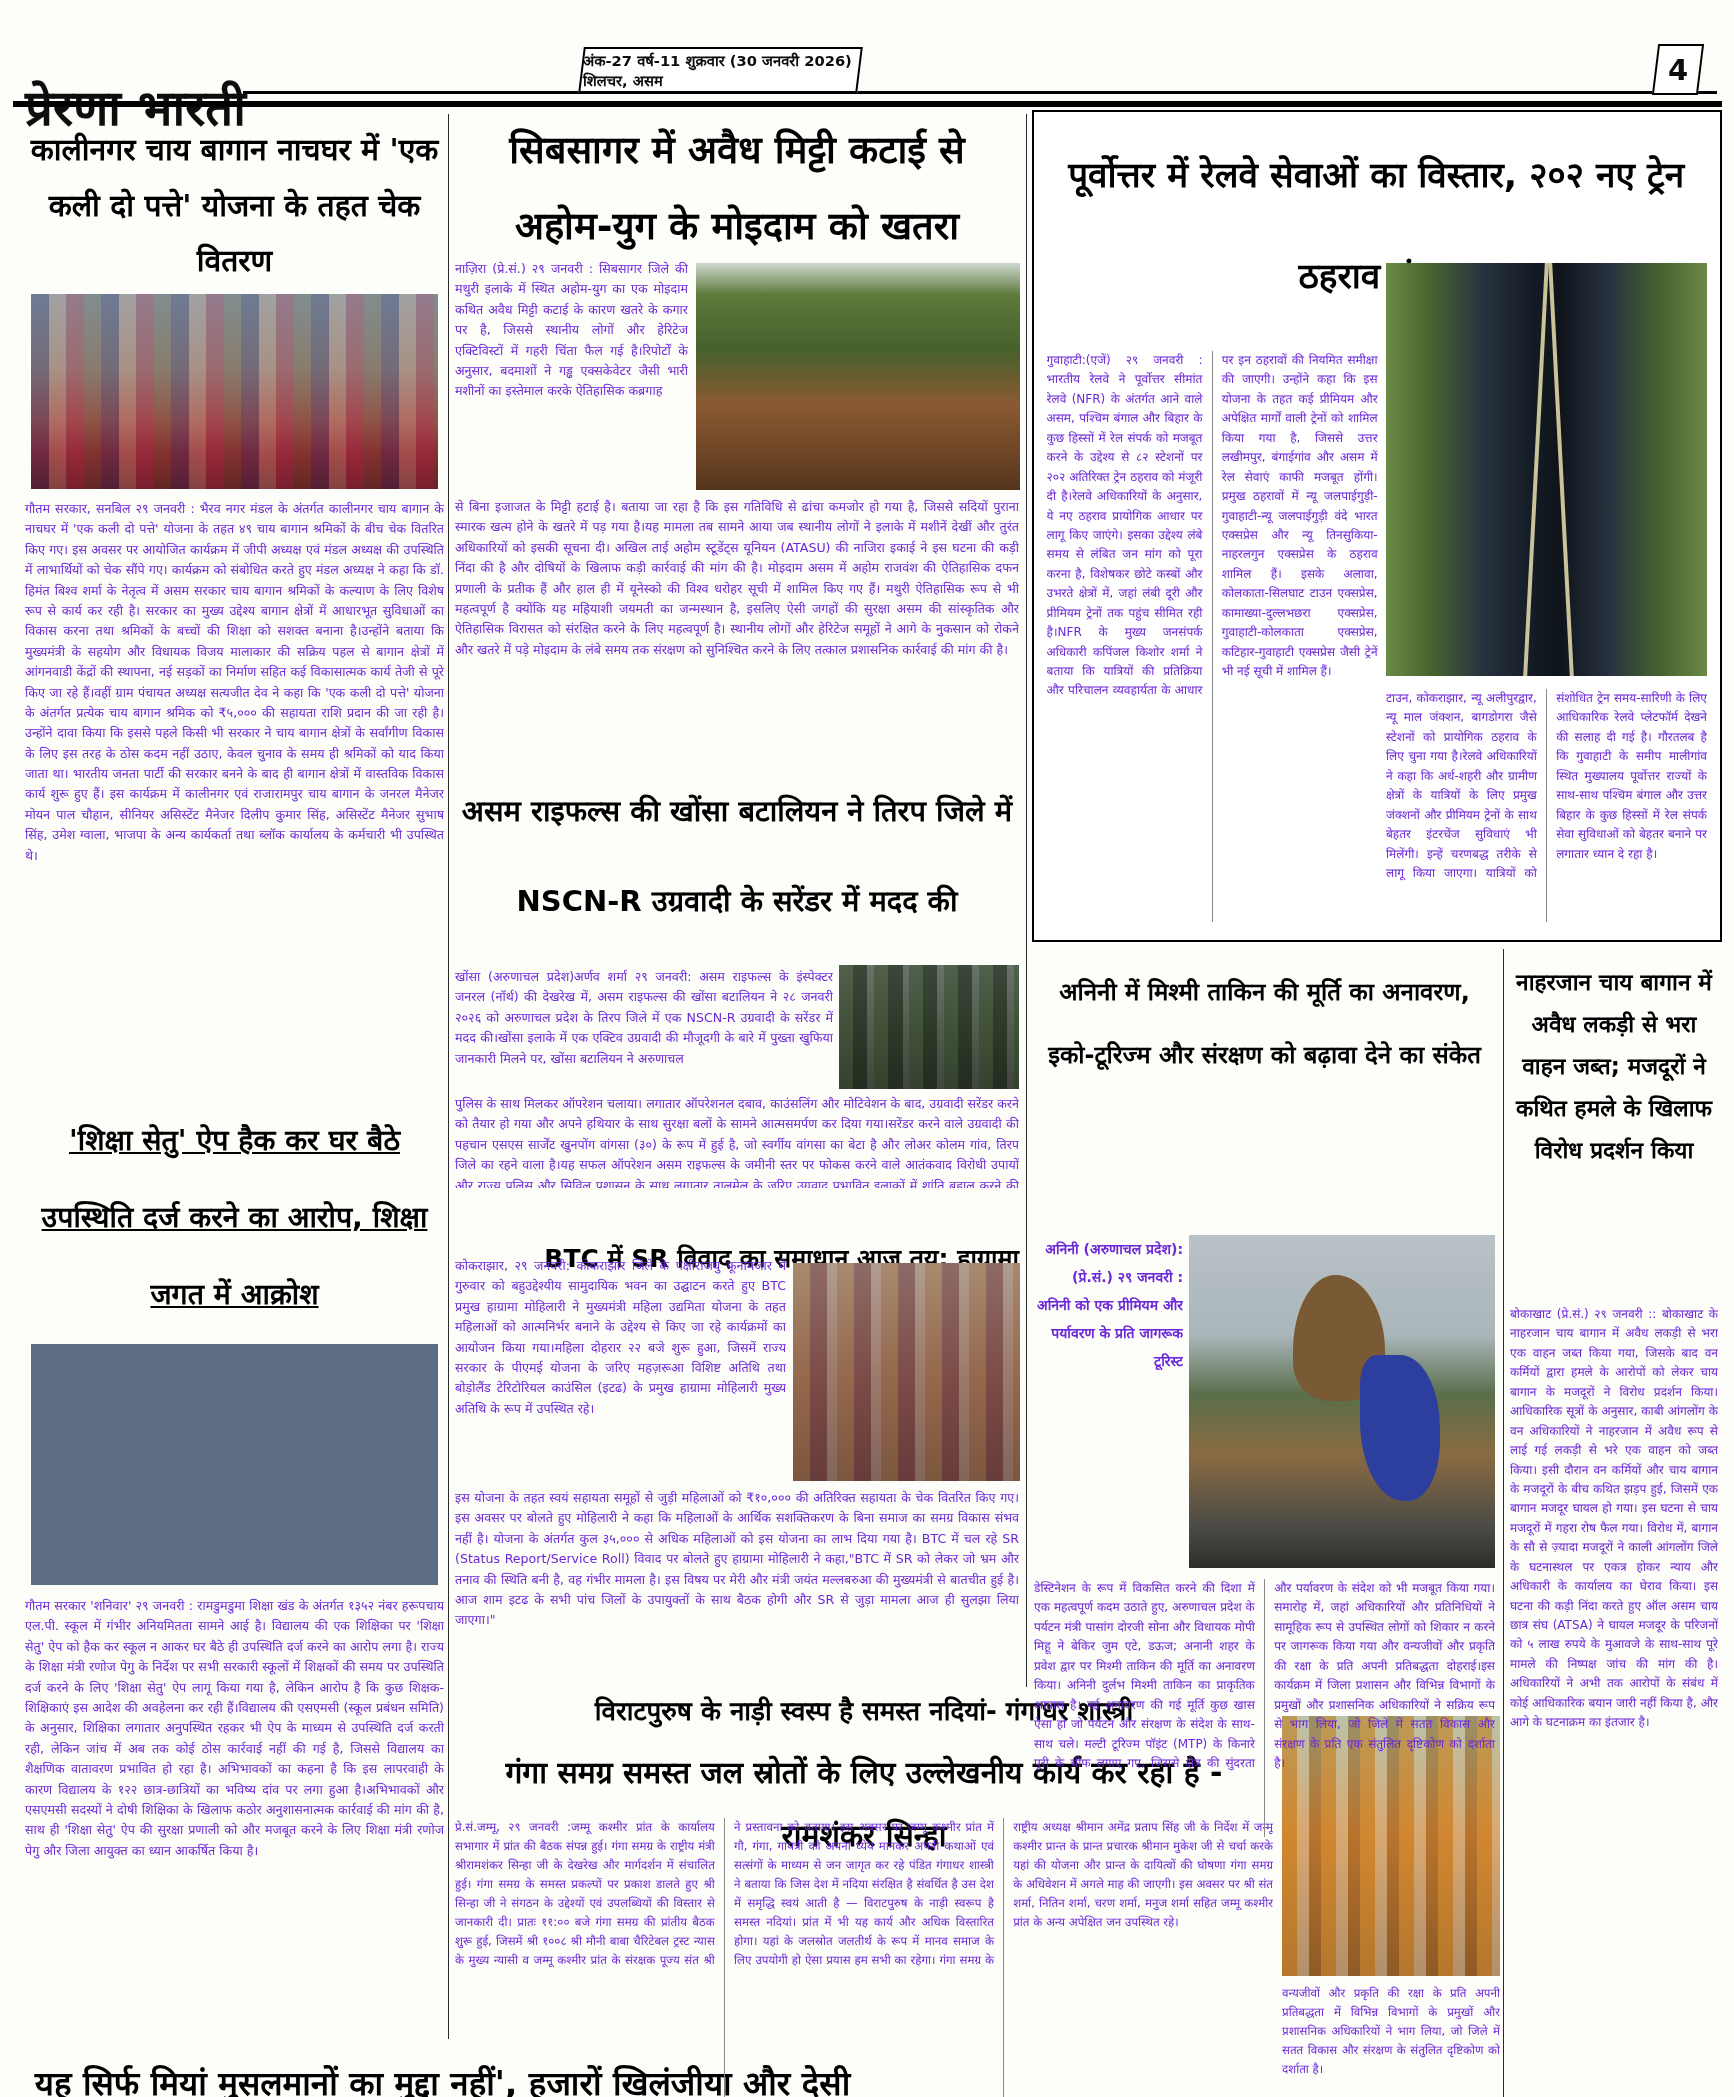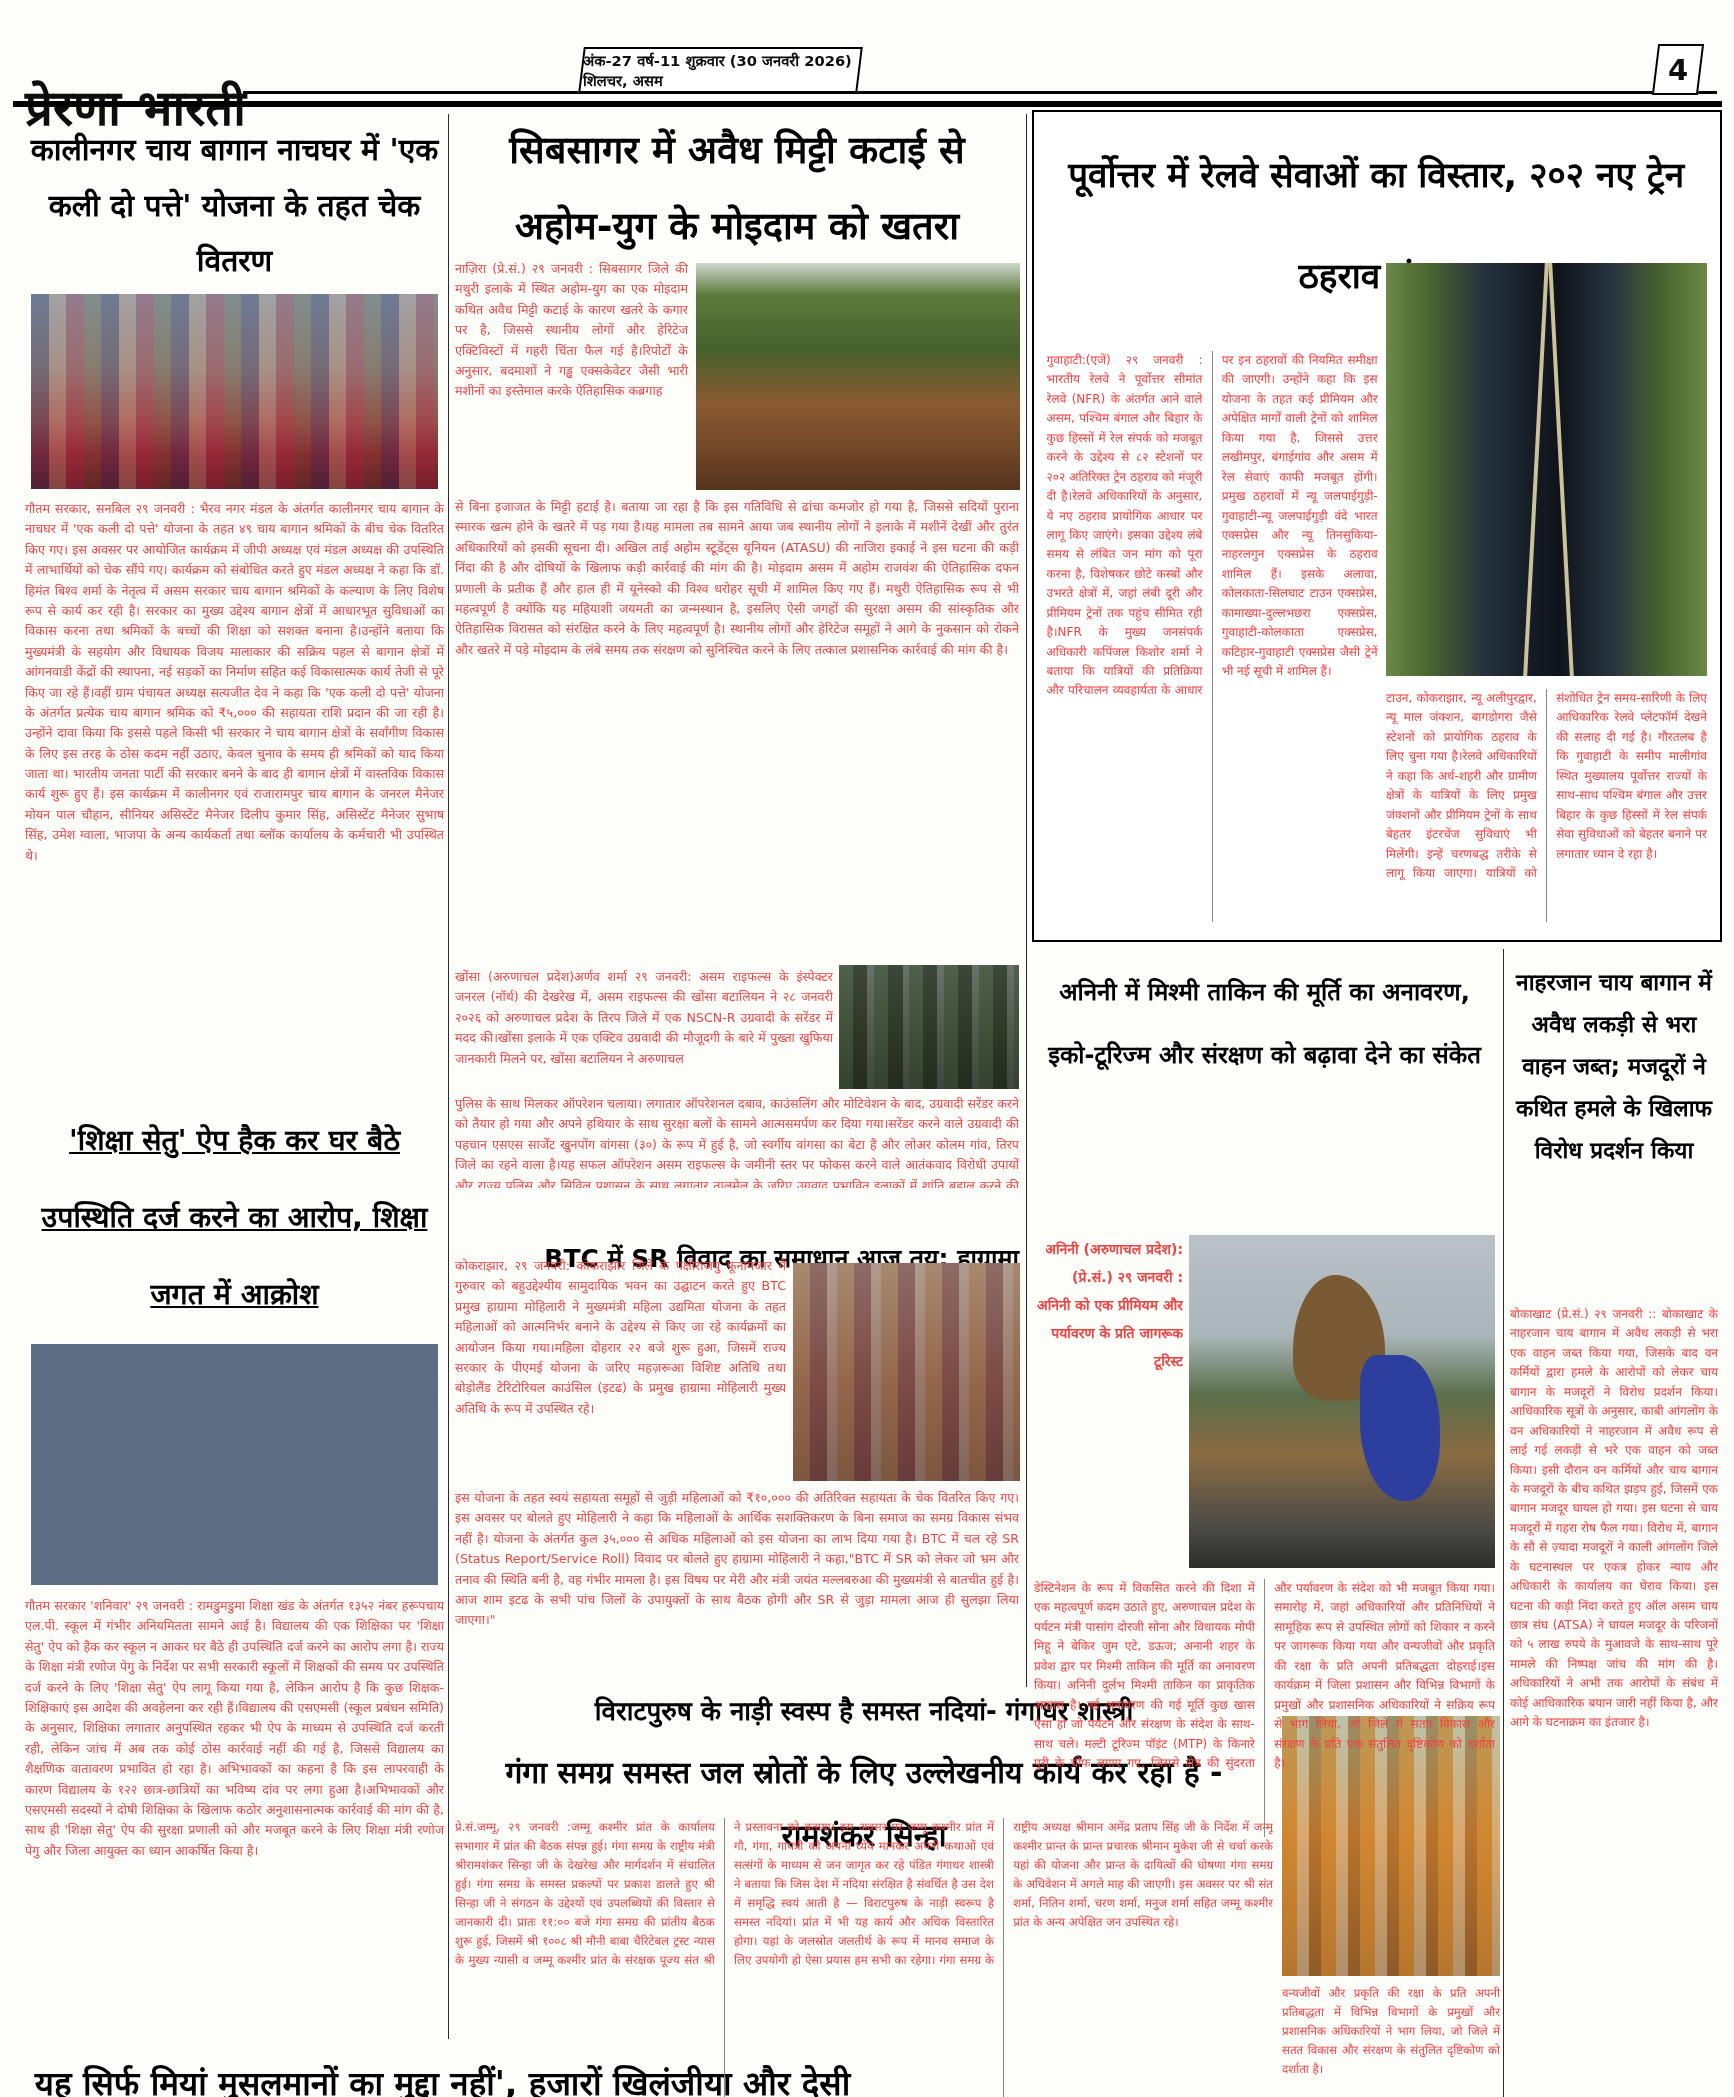--- a/index.html
+++ b/index.html
@@ -1,20 +1,20 @@
 <!DOCTYPE html>
 <html style="font-size:6.7px"><head>
 <meta charset="utf-8">
 <style>
   html,body{margin:0;padding:0;background:#d9d9d9;}
   #page{position:relative;width:1734px;height:2725px;background:#fdfdfa;color:#0d0d0d;
         font-family:"DejaVu Sans","Liberation Sans",sans-serif;overflow:hidden;}
   .abs{position:absolute;}
   .headline{font-weight:bold;text-align:center;color:#000;}
-  .body{ text-align:justify;line-height:1.62;color:#ef4444;overflow:hidden;}
+  .body{ text-align:justify;line-height:1.62;color:#6d28d9;overflow:hidden;}
   .rule-h{background:#000;}
   .rule-v{background:#2a2a2a;width:1.3px;}
   .photo{overflow:hidden;}
   .slant{border:2.1px solid #000;background:#fff;transform:skewX(-7deg);
          display:flex;align-items:center;justify-content:center;}
   .slant>span{transform:skewX(7deg);font-weight:bold;}
   .boxed{border:2.9px solid #000;background:#fff;}
   .cols2{column-count:2;column-gap:19.3px;column-rule:0.4px solid #888;}
   .cols3{column-count:3;column-gap:19.3px;column-rule:0.4px solid #888;}
 </style>
@@ -57,20 +57,21 @@
 
   <div class="abs headline" style="left:25px;top:2053px;width:835px;height:120px;font-size:33px;line-height:1.85;">यह सिर्फ मियां मुसलमानों का मुद्दा नहीं', हजारों खिलंजीया और देसी समुदाय के नामों पर नोटिस से बिलासीपारा में हाहाकार</div>
 
   <div class="abs headline" style="left:455px;top:112px;width:564px;height:134px;font-size:38px;line-height:2.0;">सिबसागर में अवैध मिट्टी कटाई से अहोम-युग के मोइदाम को खतरा</div>
   <div class="abs body" style="left:455px;top:259px;width:233px;height:235px;font-size:12.6px;">नाज़िरा (प्रे.सं.) २९ जनवरी : सिबसागर जिले की मथुरी इलाके में स्थित अहोम-युग का एक मोइदाम कथित अवैध मिट्टी कटाई के कारण खतरे के कगार पर है, जिससे स्थानीय लोगों और हेरिटेज एक्टिविस्टों में गहरी चिंता फैल गई है।रिपोर्टों के अनुसार, बदमाशों ने गड्ढ एक्सकेवेटर जैसी भारी मशीनों का इस्तेमाल करके ऐतिहासिक कब्रगाह</div>
   <div class="abs photo" style="left:696px;top:263px;width:324px;height:227px;
               background:
                linear-gradient(180deg,#cfd8cf 0%,#5d7a3b 14%,#46602c 38%,#8a5a33 62%,#6e4526 84%,#54341c 100%);"></div>
   <div class="abs body" style="left:455px;top:497px;width:564px;height:264px;font-size:12.6px;">से बिना इजाजत के मिट्टी हटाई है। बताया जा रहा है कि इस गतिविधि से ढांचा कमजोर हो गया है, जिससे सदियों पुराना स्मारक खत्म होने के खतरे में पड़ गया है।यह मामला तब सामने आया जब स्थानीय लोगों ने इलाके में मशीनें देखीं और तुरंत अधिकारियों को इसकी सूचना दी। अखिल ताई अहोम स्टूडेंट्स यूनियन (ATASU) की नाजिरा इकाई ने इस घटना की कड़ी निंदा की है और दोषियों के खिलाफ कड़ी कार्रवाई की मांग की है। मोइदाम असम में अहोम राजवंश की ऐतिहासिक दफन प्रणाली के प्रतीक हैं और हाल ही में यूनेस्को की विश्व धरोहर सूची में शामिल किए गए हैं। मथुरी ऐतिहासिक रूप से भी महत्वपूर्ण है क्योंकि यह महियाशी जयमती का जन्मस्थान है, इसलिए ऐसी जगहों की सुरक्षा असम की सांस्कृतिक और ऐतिहासिक विरासत को संरक्षित करने के लिए महत्वपूर्ण है। स्थानीय लोगों और हेरिटेज समूहों ने आगे के नुकसान को रोकने और खतरे में पड़े मोइदाम के लंबे समय तक संरक्षण को सुनिश्चित करने के लिए तत्काल प्रशासनिक कार्रवाई की मांग की है।</div>
 
+  <div class="abs headline" style="left:455px;top:767px;width:564px;height:189px;font-size:29px;line-height:3.1;">असम राइफल्स की खोंसा बटालियन ने तिरप जिले में NSCN-R उग्रवादी के सरेंडर में मदद की</div>
   <div class="abs body" style="left:455px;top:967px;width:378px;height:124px;font-size:12.6px;">खोंसा (अरुणाचल प्रदेश)अर्णव शर्मा २९ जनवरी: असम राइफल्स के इंस्पेक्टर जनरल (नॉर्थ) की देखरेख में, असम राइफल्स की खोंसा बटालियन ने २८ जनवरी २०२६ को अरुणाचल प्रदेश के तिरप जिले में एक NSCN-R उग्रवादी के सरेंडर में मदद की।खोंसा इलाके में एक एक्टिव उग्रवादी की मौजूदगी के बारे में पुख्ता खुफिया जानकारी मिलने पर, खोंसा बटालियन ने अरुणाचल</div>
   <div class="abs photo" style="left:839px;top:965px;width:180px;height:124px;
               background:
                repeating-linear-gradient(90deg, rgba(70,90,60,.5) 0 14.3px, rgba(35,45,30,.55) 14.3px 28.5px, rgba(150,150,150,.25) 28.5px 35px),
                linear-gradient(180deg,#5a675a 0%,#394633 55%,#232b20 100%);"></div>
   <div class="abs body" style="left:455px;top:1094px;width:564px;height:94px;font-size:12.6px;">पुलिस के साथ मिलकर ऑपरेशन चलाया। लगातार ऑपरेशनल दबाव, काउंसलिंग और मोटिवेशन के बाद, उग्रवादी सरेंडर करने को तैयार हो गया और अपने हथियार के साथ सुरक्षा बलों के सामने आत्मसमर्पण कर दिया गया।सरेंडर करने वाले उग्रवादी की पहचान एसएस सार्जेंट खुनपोंग वांगसा (३०) के रूप में हुई है, जो स्वर्गीय वांगसा का बेटा है और लोअर कोलम गांव, तिरप जिले का रहने वाला है।यह सफल ऑपरेशन असम राइफल्स के जमीनी स्तर पर फोकस करने वाले आतंकवाद विरोधी उपायों और राज्य पुलिस और सिविल प्रशासन के साथ लगातार तालमेल के जरिए उग्रवाद प्रभावित इलाकों में शांति बहाल करने की अटूट प्रतिबद्धता का सबूत है।</div>
 
   <div class="abs headline" style="left:455px;top:1236px;width:564px;height:50px;font-size:25px;line-height:1.8;text-align:right;">BTC में SR विवाद का समाधान आज तय: हाग्रामा मोहिलारी</div>
   <div class="abs body" style="left:455px;top:1256px;width:331px;height:229px;font-size:12.6px;">कोकराझार, २९ जनवरी: कोकराझार जिले के पक्षीराजघु फूनामजार में गुरुवार को बहुउद्देश्यीय सामुदायिक भवन का उद्घाटन करते हुए BTC प्रमुख हाग्रामा मोहिलारी ने मुख्यमंत्री महिला उद्यमिता योजना के तहत महिलाओं को आत्मनिर्भर बनाने के उद्देश्य से किए जा रहे कार्यक्रमों का आयोजन किया गया।महिला दोहरार २२ बजे शुरू हुआ, जिसमें राज्य सरकार के पीएमई योजना के जरिए महज़रूआ विशिष्ट अतिथि तथा बोड़ोलैंड टेरिटोरियल काउंसिल (इटढ) के प्रमुख हाग्रामा मोहिलारी मुख्य अतिथि के रूप में उपस्थित रहे।</div>
   <div class="abs photo" style="left:793px;top:1263px;width:227px;height:218px;

